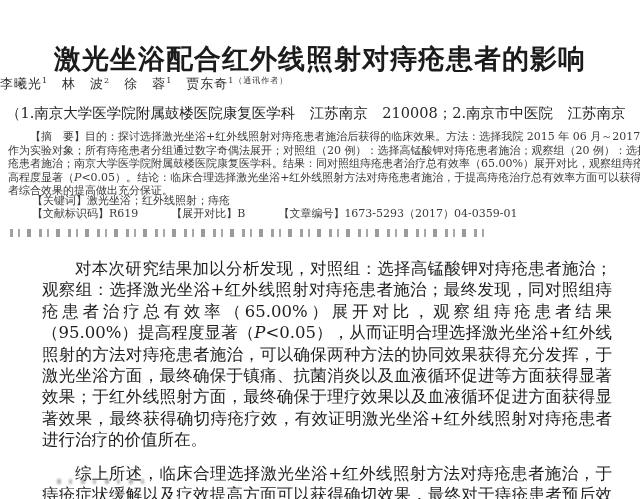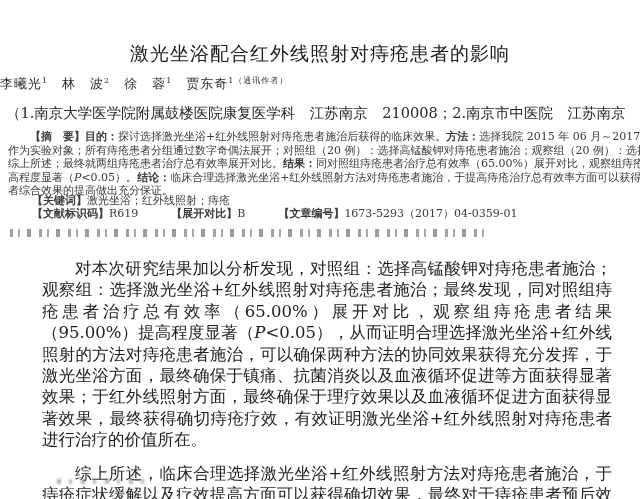--- a/index.html
+++ b/index.html
@@ -3,27 +3,27 @@
 <meta charset="utf-8">
 <style>
   * { margin:0; padding:0; box-sizing:border-box; }
   html,body { background:#ffffff; }
   .page {
     position:relative; width:640px; height:499px;
     background:#ffffff; overflow:hidden;
     font-family:"DejaVu Serif","Liberation Serif",serif;
     color:#2b2b2b;
   }
-  .b { font-weight:bold; }
+  .b { font-weight:normal; }
   .i { font-style:italic; }
   sup { font-size:8px; vertical-align:super; line-height:0; }
 
   .title {
     position:absolute; top:41px; left:0; width:100%;
-    text-align:center; font-size:19px; font-weight:normal;
+    text-align:center; font-size:27px; font-weight:bold;
     letter-spacing:1px; color:#1b1b1b;
   }
   .authors {
     position:absolute; top:75px; left:0; width:100%;
     text-align:left; font-size:13px; color:#2e2e2e;
     letter-spacing:1px;
   }
   .affiliation {
     position:absolute; top:104px; left:6px; width:720px;
     font-size:14.5px; white-space:nowrap; color:#262626;
@@ -75,21 +75,21 @@
 
   <h1 class="title">激光坐浴配合红外线照射对痔疮患者的影响</h1>
 
   <div class="authors"><span>李曦光</span><sup>1</sup><span>　林　波</span><sup>2</sup><span>　徐　蓉</span><sup>1</sup><span>　贾东奇</span><sup>1（通讯作者）</sup></div>
 
   <div class="affiliation">（1.南京大学医学院附属鼓楼医院康复医学科　江苏南京　210008；2.南京市中医院　江苏南京　21000</div>
 
   <div class="abstract">
     <div class="abs-line first"><span class="b">【摘　要】</span><span class="b">目的：</span><span>探讨选择激光坐浴+红外线照射对痔疮患者施治后获得的临床效果。</span><span class="b">方法：</span><span>选择我院 2015 年 06 月～2017 年 07 月收治的 40 例痔疮患</span></div>
     <div class="abs-line"><span>作为实验对象；所有痔疮患者分组通过数字奇偶法展开；对照组（20 例）：选择高锰酸钾对痔疮患者施治；观察组（20 例）：选择激光坐浴+红外线照射对</span></div>
-    <div class="abs-line"><span>综上所述；最终就两组痔疮患者治疗总有效率展开对比。</span><span class="b">结果：</span><span>同对照组痔疮患者治疗总有效率（65.00%）展开对比，观察组痔疮患者结果（95.00%</span></div>
+    <div class="abs-line"><span>疮患者施治；南京大学医学院附属鼓楼医院康复医学科。</span><span class="b">结果：</span><span>同对照组痔疮患者治疗总有效率（65.00%）展开对比，观察组痔疮患者结果（95.00%</span></div>
     <div class="abs-line"><span>高程度显著（</span><span class="i">P</span><span>&lt;0.05）。</span><span class="b">结论：</span><span>临床合理选择激光坐浴+红外线照射方法对痔疮患者施治，于提高痔疮治疗总有效率方面可以获得显著效果，从而对于痔</span></div>
     <div class="abs-line"><span>者综合效果的提高做出充分保证。</span></div>
   </div>
 
   <div class="kw-line"><span class="b">【关键词】</span><span>激光坐浴；红外线照射；痔疮</span></div>
 
   <div class="meta-line"><span class="b">【文献标识码】</span><span>R619　　　</span><span class="b">【展开对比】</span><span>B　　　</span><span class="b">【文章编号】</span><span>1673-5293（2017）04-0359-01</span></div>
 
   <div class="artifact-strip"></div>
 

